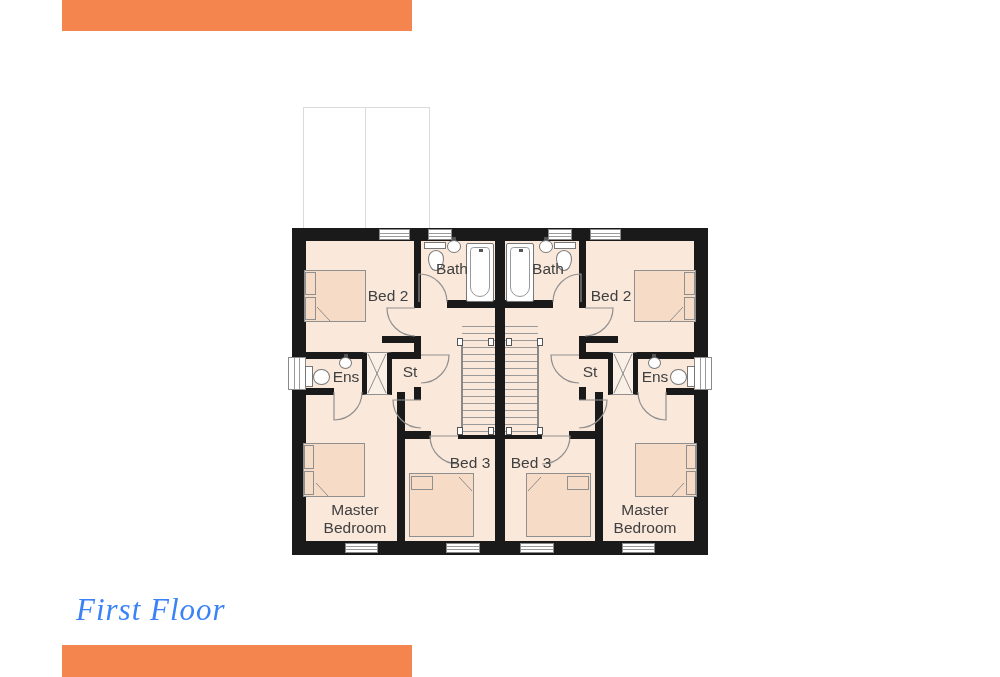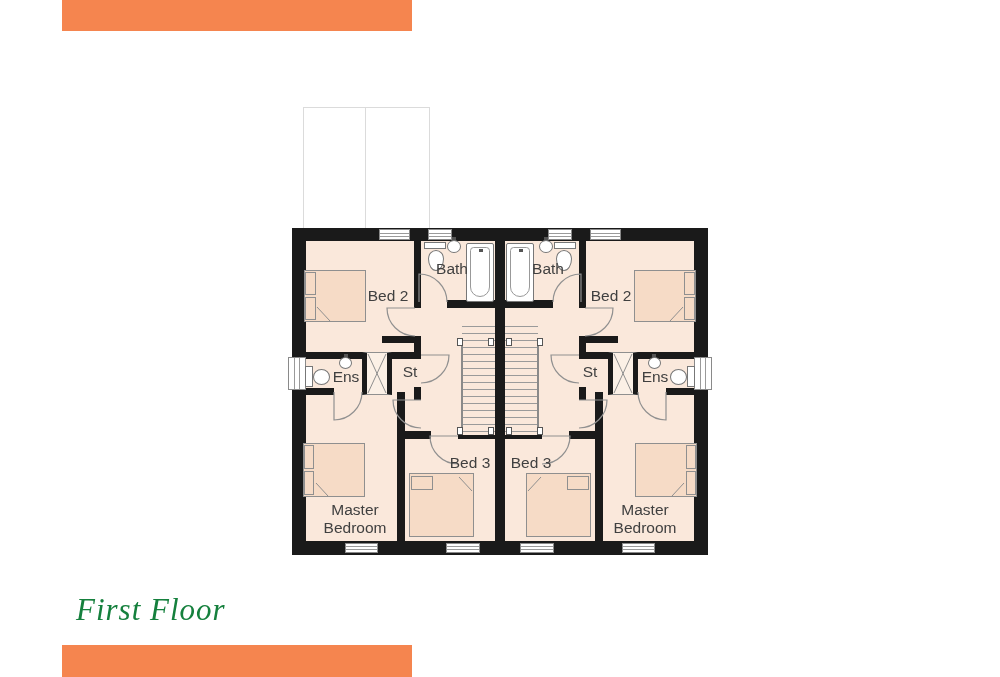--- a/index.html
+++ b/index.html
@@ -2,21 +2,21 @@
 <html><head>
 <meta charset="utf-8">
 <style>
   html,body{margin:0;padding:0;background:#ffffff;}
   #canvas{position:relative;width:1000px;height:677px;background:#ffffff;overflow:hidden;
           font-family:"Liberation Sans", sans-serif;}
   .bar{position:absolute;left:62px;width:350px;background:#F5854F;}
   #bar-top{top:0;height:31px;}
   #bar-bottom{top:645px;height:32px;}
   #plan-title{position:absolute;left:76px;top:592px;font-family:"Liberation Serif", serif;
-              font-style:italic;font-size:31px;color:#15803d;letter-spacing:1px;}
+              font-style:italic;font-size:31px;color:#3b82f6;letter-spacing:1px;}
   
   .ghost{position:absolute;border:1px solid #DBDBDB;background:#ffffff;}
   .ghost-div{position:absolute;background:#DBDBDB;}
   
   #floor{position:absolute;left:304px;top:240px;width:392px;height:302px;background:#FAE8DB;}
   .w{position:absolute;background:#1A1A1A;}
   
   .win{position:absolute;background:#ffffff;border:1px solid #8a8a8a;box-sizing:border-box;}
   .win.h{background:linear-gradient(to bottom,#fff 0 30%,#9a9a9a 30% calc(30% + 1px),#fff calc(30% + 1px) 62%,#9a9a9a 62% calc(62% + 1px),#fff calc(62% + 1px) 100%);}
   .win.v{background:linear-gradient(to right,#fff 0 30%,#9a9a9a 30% calc(30% + 1px),#fff calc(30% + 1px) 62%,#9a9a9a 62% calc(62% + 1px),#fff calc(62% + 1px) 100%);}

